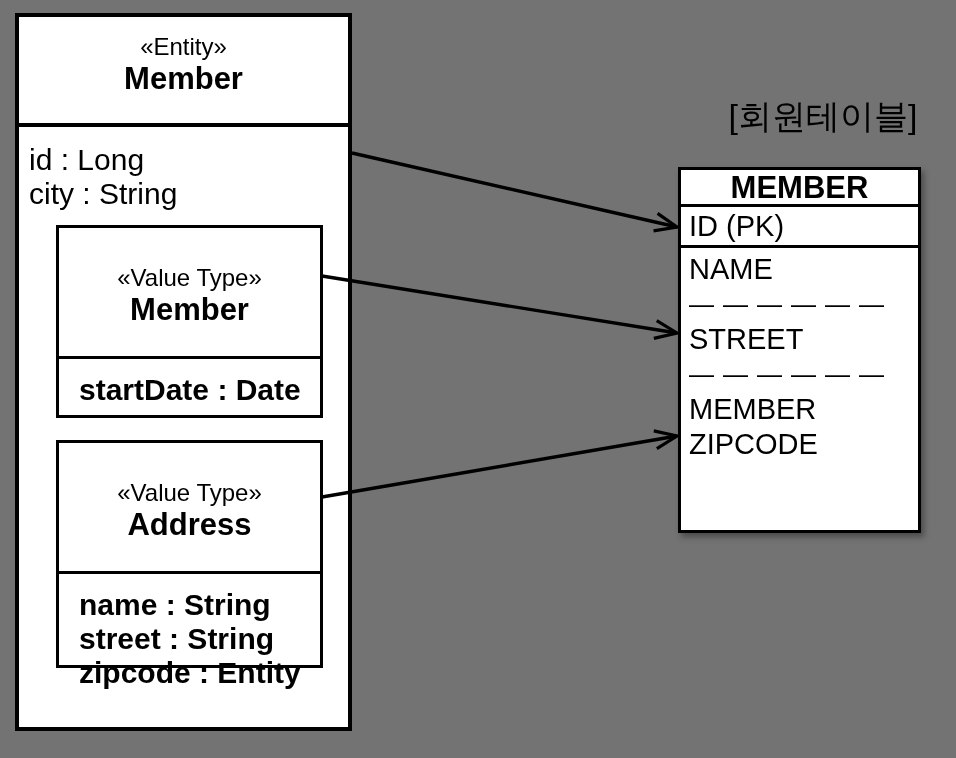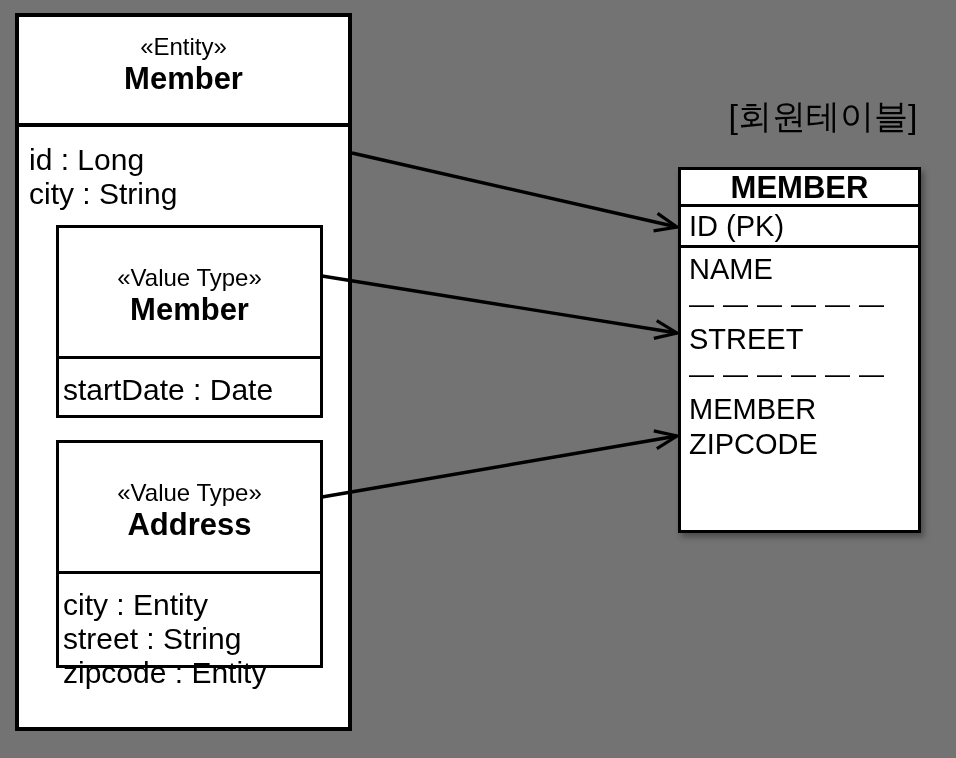--- a/index.html
+++ b/index.html
@@ -37,21 +37,21 @@
 
   .vt-box { width: 267px; border-width: 3px; }
   .vt-period  { left: 37px; top: 208px; height: 193px; }
   .vt-address { left: 37px; top: 423px; height: 228px; }
   .vt-box > .box-header {
     height: 92px;
     border-bottom: 3px solid #000000;
     padding-top: 36px;
     box-sizing: content-box;
   }
-  .vt-attrs { padding: 14px 0 0 4px; }
+  .vt-attrs { padding: 14px 0 0 20px; font-weight: bold; }
 
   .table-caption {
     position: absolute;
     left: 670px; top: 96px; width: 306px;
     text-align: center;
     font-size: 34px; line-height: 40px;
     font-weight: 400;
   }
   .table-box {
     left: 678px; top: 167px;
@@ -112,21 +112,21 @@
         <div class="attr">startDate : Date</div>
       </div>
     </div>
 
     <div class="box vt-box vt-address">
       <div class="box-header">
         <div class="stereotype">«Value Type»</div>
         <div class="box-title">Address</div>
       </div>
       <div class="attrs vt-attrs">
-        <div class="attr">city : Entity</div>
+        <div class="attr">name : String</div>
         <div class="attr">street : String</div>
         <div class="attr">zipcode : Entity</div>
       </div>
     </div>
   </div>
 
   <div class="table-caption">[회원테이블]</div>
 
   <div class="box table-box">
     <div class="table-name">MEMBER</div>

